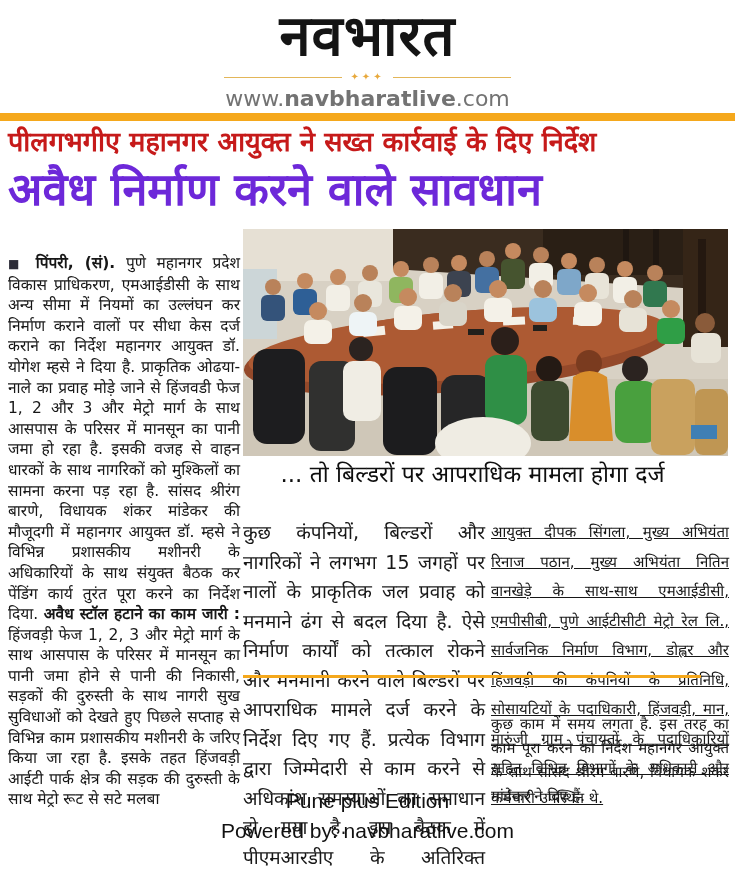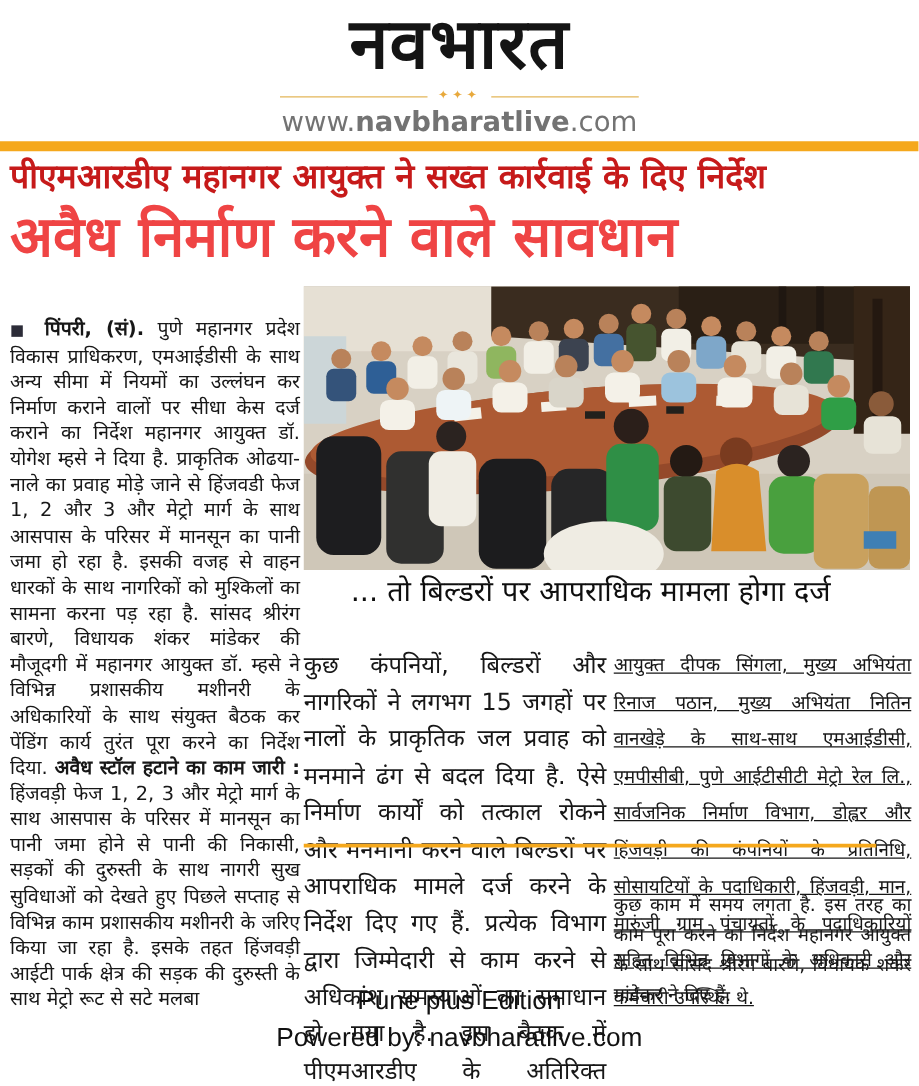--- a/index.html
+++ b/index.html
@@ -31,21 +31,21 @@
   }
 
   
   .kicker {
     position:absolute; top:124px; left:8px; right:8px;
     font-size:27px; font-weight:bold; color:var(--kicker-red, #C61A1A);
     line-height:36px; white-space:nowrap;
   }
   .main-headline {
     position:absolute; top:160px; left:8px; right:8px;
-    font-size:45px; font-weight:900; color:#ef4444; line-height:60px;
+    font-size:45px; font-weight:900; color:#6d28d9; line-height:60px;
     letter-spacing:0px; white-space:nowrap;
   }
 
   
   .body-copy { text-align:justify; color:#171717;margin-top:24px; }
   .col1 {
     position:absolute; left:8px; top:229px; width:232px;
     font-size:15.5px; line-height:20.6px;
   }
   .dateline-marker { color:#2c2c38; font-size:12px; }
@@ -102,21 +102,21 @@
     <div class="ornament-row">
       <span class="ornament-line"></span>
       <span class="ornament-glyphs">✦✦✦</span>
       <span class="ornament-line"></span>
     </div>
     <div class="website"><span>www.</span><span class="bold">navbharatlive</span><span>.com</span></div>
   </div>
 
   <div class="accent-bar"></div>
 
-  <div class="kicker">पीएमआरडीए महानगर आयुक्त ने सख्त कार्रवाई के दिए निर्देश</div>
+  <div class="kicker">पीलगभगीए महानगर आयुक्त ने सख्त कार्रवाई के दिए निर्देश</div>
   <div class="main-headline">अवैध निर्माण करने वाले सावधान</div>
 
   <div class="col1 body-copy">
     <p><span class="dateline-marker">■</span>
       <span class="dateline">पिंपरी, (सं).</span>
       <span>पुणे महानगर प्रदेश विकास प्राधिकरण, एमआईडीसी के साथ अन्य सीमा में नियमों का उल्लंघन कर निर्माण कराने वालों पर सीधा केस दर्ज कराने का निर्देश महानगर आयुक्त डॉ. योगेश म्हसे ने दिया है. प्राकृतिक ओढया-नाले का प्रवाह मोड़े जाने से हिंजवडी फेज 1, 2 और 3 और मेट्रो मार्ग के साथ आसपास के परिसर में मानसून का पानी जमा हो रहा है. इसकी वजह से वाहन धारकों के साथ नागरिकों को मुश्किलों का सामना करना पड़ रहा है. सांसद श्रीरंग बारणे, विधायक शंकर मांडेकर की मौजूदगी में महानगर आयुक्त डॉ. म्हसे ने विभिन्न प्रशासकीय मशीनरी के अधिकारियों के साथ संयुक्त बैठक कर पेंडिंग कार्य तुरंत पूरा करने का निर्देश दिया.</span>
       <span class="inline-subhead">अवैध स्टॉल हटाने का काम जारी :</span>
       <span>हिंजवड़ी फेज 1, 2, 3 और मेट्रो मार्ग के साथ आसपास के परिसर में मानसून का पानी जमा होने से पानी की निकासी, सड़कों की दुरुस्ती के साथ नागरी सुख सुविधाओं को देखते हुए पिछले सप्ताह से विभिन्न काम प्रशासकीय मशीनरी के जरिए किया जा रहा है. इसके तहत हिंजवड़ी आईटी पार्क क्षेत्र की सड़क की दुरुस्ती के साथ मेट्रो रूट से सटे मलबा</span>
     </p>
   </div>

